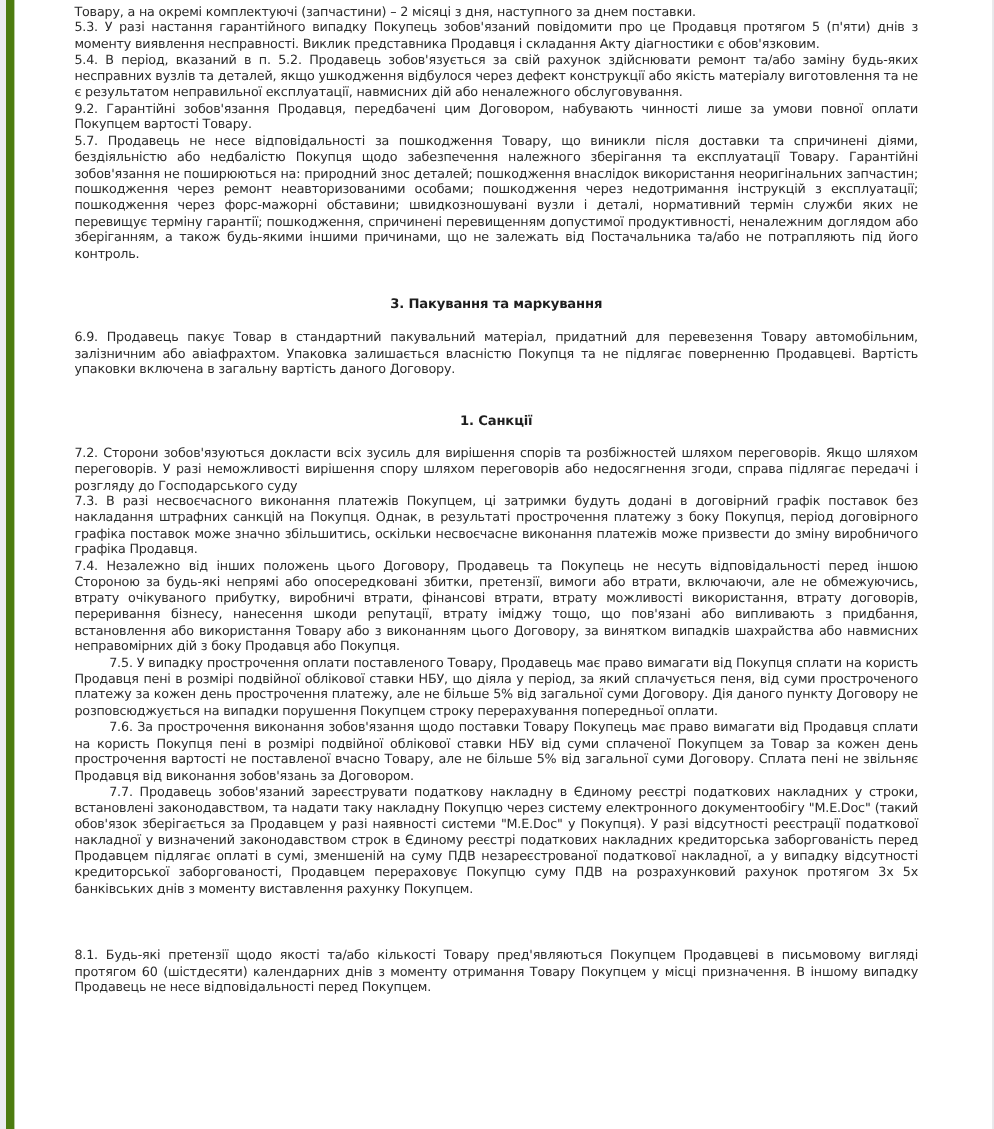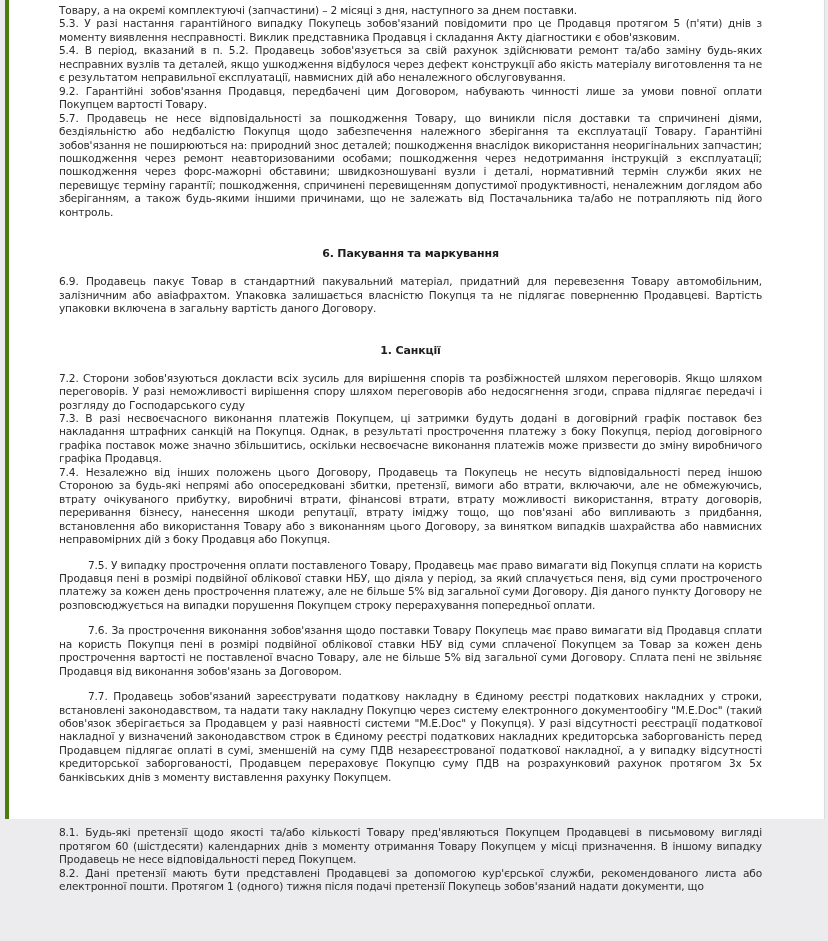--- a/index.html
+++ b/index.html
@@ -2,34 +2,34 @@
 <html><head>
 <meta charset="utf-8">
 <style>
   html, body { margin:0; padding:0; }
   body {
     width:828px; height:941px; overflow:hidden;
     background:#ececef;
     font-family:"DejaVu Sans", sans-serif;
   }
   .page {
-    position:absolute; left:5px; top:0; width:815px; height:819px;
+    position:absolute; left:5px; top:0; width:815px; height:941px;
     background:#ffffff;
-    border-left:4px solid #4d7c0f;
+    border-left:7px solid #4d7c0f;
     border-right:1px solid #dcdce0;
   }
   .content {
     position:absolute; left:50px; top:4px; width:703px;
     color:#2b2b2b;
     font-size:10.6px;
     line-height:13.45px;
     letter-spacing:-0.15px;
   }
   p { margin:0; text-align:justify; }
-  p.indent { text-indent:29px;margin-top:12px; }
+  p.indent { text-indent:29px; }
   h2 {
     margin:0; text-align:center; font-weight:bold;
     font-size:11px; line-height:14px; color:#1e1e1e;
   }
   .gap-after-h { height:14px; }
   .gap-sec { height:28px; }
 </style>
 </head>
 <body>
 
@@ -40,21 +40,21 @@
       <p>Товару, а на окремі комплектуючі (запчастини) – 2 місяці з дня, наступного за днем поставки.</p>
       <p>5.3. У разі настання гарантійного випадку Покупець зобов'язаний повідомити про це Продавця протягом 5 (п'яти) днів з моменту виявлення несправності. Виклик представника Продавця і складання Акту діагностики є обов'язковим.</p>
       <p>5.4. В період, вказаний в п. 5.2. Продавець зобов'язується за свій рахунок здійснювати ремонт та/або заміну будь-яких несправних вузлів та деталей, якщо ушкодження відбулося через дефект конструкції або якість матеріалу виготовлення та не є результатом неправильної експлуатації, навмисних дій або неналежного обслуговування.</p>
       <p>9.2. Гарантійні зобов'язання Продавця, передбачені цим Договором, набувають чинності лише за умови повної оплати Покупцем вартості Товару.</p>
       <p>5.7. Продавець не несе відповідальності за пошкодження Товару, що виникли після доставки та спричинені діями, бездіяльністю або недбалістю Покупця щодо забезпечення належного зберігання та експлуатації Товару. Гарантійні зобов'язання не поширюються на: природний знос деталей; пошкодження внаслідок використання неоригінальних запчастин; пошкодження через ремонт неавторизованими особами; пошкодження через недотримання інструкцій з експлуатації; пошкодження через форс-мажорні обставини; швидкозношувані вузли і деталі, нормативний термін служби яких не перевищує терміну гарантії; пошкодження, спричинені перевищенням допустимої продуктивності, неналежним доглядом або зберіганням, а також будь-якими іншими причинами, що не залежать від Постачальника та/або не потрапляють під його контроль.</p>
     </section>
 
     <div class="gap-sec"></div>
 
     <section>
-      <h2>6. Пакування та маркування</h2>
+      <h2>3. Пакування та маркування</h2>
       <div class="gap-after-h"></div>
       <p>6.9. Продавець пакує Товар в стандартний пакувальний матеріал, придатний для перевезення Товару автомобільним, залізничним або авіафрахтом. Упаковка залишається власністю Покупця та не підлягає поверненню Продавцеві. Вартість упаковки включена в загальну вартість даного Договору.</p>
     </section>
 
     <div class="gap-sec"></div>
 
     <section>
       <h2>1. Санкції</h2>
       <div class="gap-after-h"></div>
       <p>7.2. Сторони зобов'язуються докласти всіх зусиль для вирішення спорів та розбіжностей шляхом переговорів. Якщо шляхом переговорів. У разі неможливості вирішення спору шляхом переговорів або недосягнення згоди, справа підлягає передачі і розгляду до Господарського суду</p>
@@ -63,17 +63,16 @@
       <p class="indent">7.5. У випадку прострочення оплати поставленого Товару, Продавець має право вимагати від Покупця сплати на користь Продавця пені в розмірі подвійної облікової ставки НБУ, що діяла у період, за який сплачується пеня, від суми простроченого платежу за кожен день прострочення платежу, але не більше 5% від загальної суми Договору. Дія даного пункту Договору не розповсюджується на випадки порушення Покупцем строку перерахування попередньої оплати.</p>
       <p class="indent">7.6. За прострочення виконання зобов'язання щодо поставки Товару Покупець має право вимагати від Продавця сплати на користь Покупця пені в розмірі подвійної облікової ставки НБУ від суми сплаченої Покупцем за Товар за кожен день прострочення вартості не поставленої вчасно Товару, але не більше 5% від загальної суми Договору. Сплата пені не звільняє Продавця від виконання зобов'язань за Договором.</p>
       <p class="indent">7.7. Продавець зобов'язаний зареєструвати податкову накладну в Єдиному реєстрі податкових накладних у строки, встановлені  законодавством, та надати таку накладну Покупцю через систему електронного документообігу "M.E.Doc" (такий обов'язок зберігається за Продавцем у разі наявності системи "M.E.Doc" у Покупця). У разі відсутності реєстрації податкової накладної у визначений законодавством строк в Єдиному реєстрі податкових накладних кредиторська заборгованість перед Продавцем підлягає оплаті в сумі, зменшеній на суму ПДВ незареєстрованої податкової накладної, а у випадку відсутності кредиторської заборгованості, Продавцем перераховує Покупцю суму ПДВ на розрахунковий рахунок протягом 3х 5х банківських днів з моменту виставлення рахунку Покупцем.</p>
     </section>
 
     <div class="gap-sec"></div>
 
     <section>
       <div class="gap-after-h"></div>
       <p>8.1. Будь-які претензії щодо якості та/або кількості Товару пред'являються Покупцем Продавцеві в письмовому вигляді протягом 60 (шістдесяти) календарних днів з моменту отримання Товару Покупцем у місці призначення. В іншому випадку Продавець не несе відповідальності перед Покупцем.</p>
-      <p>8.2. Дані претензії мають бути представлені Продавцеві за допомогою кур'єрської служби, рекомендованого листа або електронної пошти. Протягом 1 (одного) тижня після подачі претензії Покупець зобов'язаний надати документи, що</p>
     </section>
 
   </div>
 </div>
 
 </body></html>

